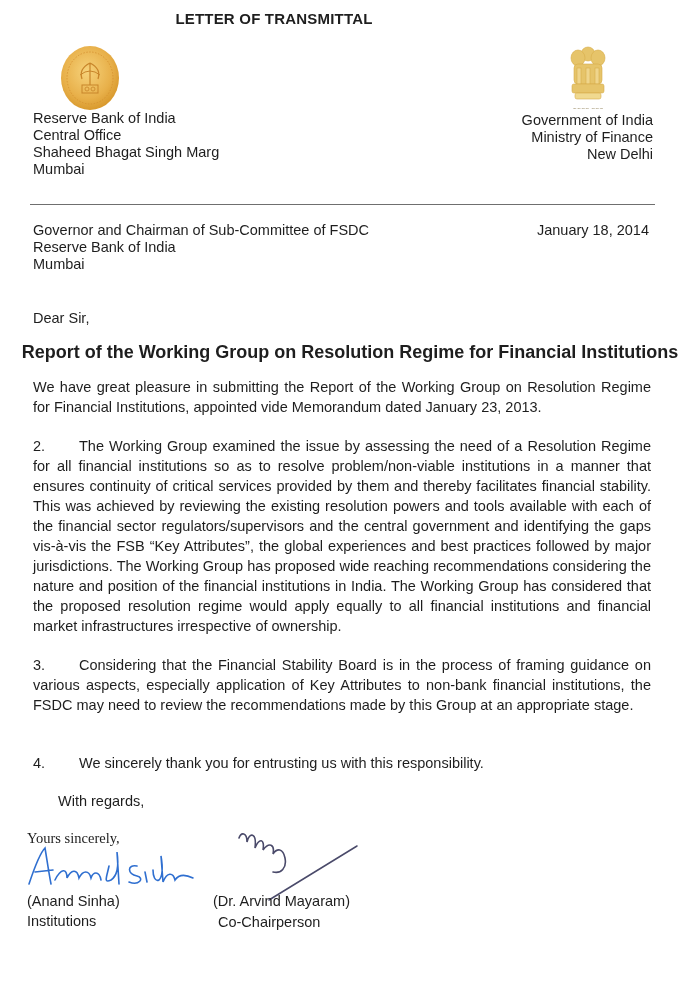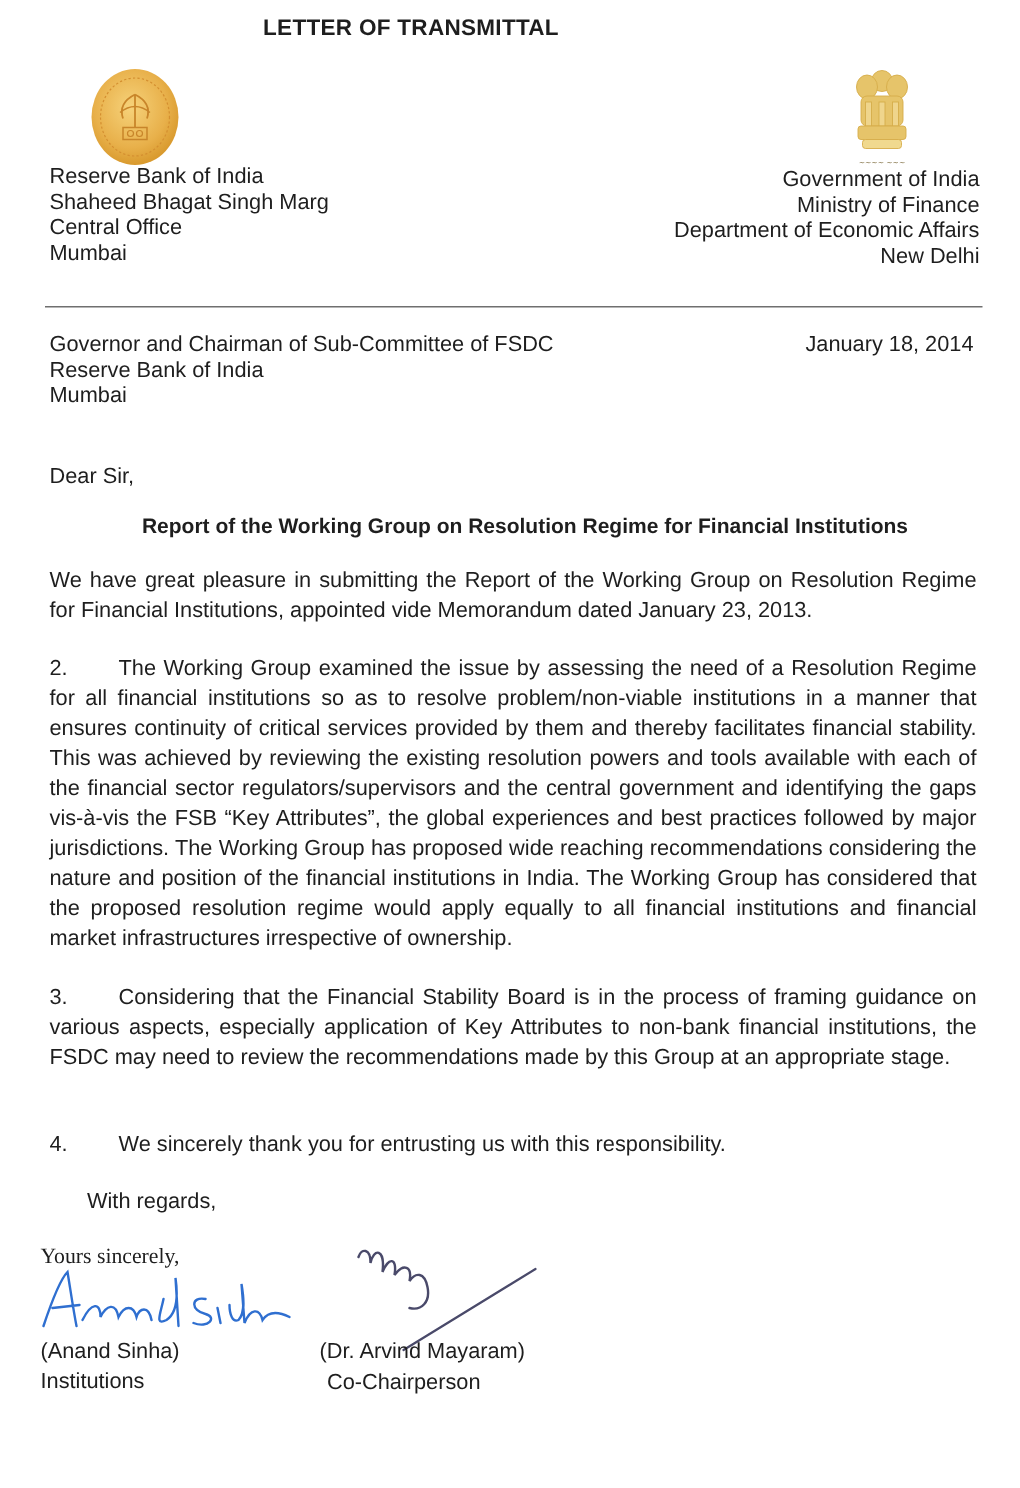--- a/index.html
+++ b/index.html
@@ -16,21 +16,21 @@
     .emblem { left: 565px; top: 44px; width: 46px; height: 70px; }
     .addr { font-size: 14.5px; line-height: 17px; }
     .addr-left { left: 33px; top: 110px; }
     .addr-right { right: 27px; top: 112px; text-align: right; }
     .rule { left: 30px; top: 204px; width: 625px; height: 1px; background: #6f6f6f; }
     .recipient { left: 33px; top: 222px; font-size: 14.5px; line-height: 17px; }
     .date { right: 31px; top: 222px; font-size: 14.5px; margin-left: 40px; }
     .salutation { left: 33px; top: 310px; font-size: 14.5px; }
     .subject {
       top: 342px; left: 0; width: 680px; text-align: center;
-      font-weight: bold; font-size: 14px; padding-left: 20px; box-sizing: border-box;
+      font-weight: bold; font-size: 18px; padding-left: 20px; box-sizing: border-box;
     }
     .para {
       left: 33px; width: 618px; font-size: 14.5px; line-height: 20px;
       text-align: justify; font-stretch: condensed;
     }
     .para .num { display: inline-block; width: 46px; }
     .p1 { top: 377px; }
     .p2 { top: 436px; }
     .p3 { top: 655px; }
     .p4 { top: 753px; }
@@ -78,29 +78,28 @@
     <rect x="21" y="24" width="4" height="16" fill="#efd58c"></rect>
     <rect x="30" y="24" width="4" height="16" fill="#efd58c"></rect>
     <rect x="7" y="40" width="32" height="9" rx="2"></rect>
     <rect x="10" y="49" width="26" height="6" rx="2" fill="#f0d98f"></rect>
   </g>
   <text x="23" y="66" font-size="5" text-anchor="middle" fill="#8a7a50" font-family="DejaVu Sans, sans-serif">~~~~ ~~~</text>
 </svg>
 
 <div class="abs addr addr-left">
   <div>Reserve Bank of India</div>
+  <div>Central Office</div>
   <div>Shaheed Bhagat Singh Marg</div>
-  <div>Central Office</div>
   <div>Mumbai</div>
 </div>
 
 <div class="abs addr addr-right">
   <div>Government of India</div>
   <div>Ministry of Finance</div>
-  <div>Department of Economic Affairs</div>
   <div>New Delhi</div>
 </div>
 
 <div class="abs rule"></div>
 
 <div class="abs recipient">
   <div>Governor and Chairman of Sub-Committee of FSDC</div>
   <div>Reserve Bank of India</div>
   <div>Mumbai</div>
 </div>

